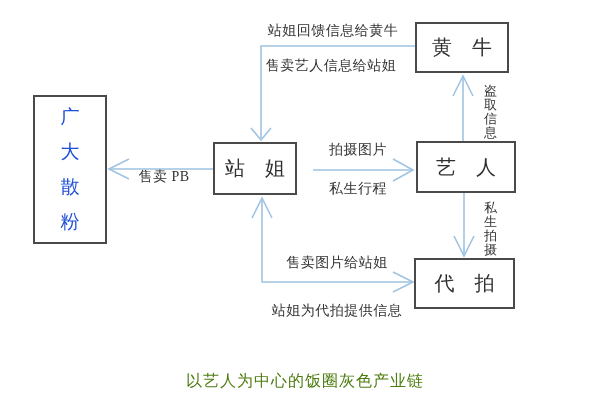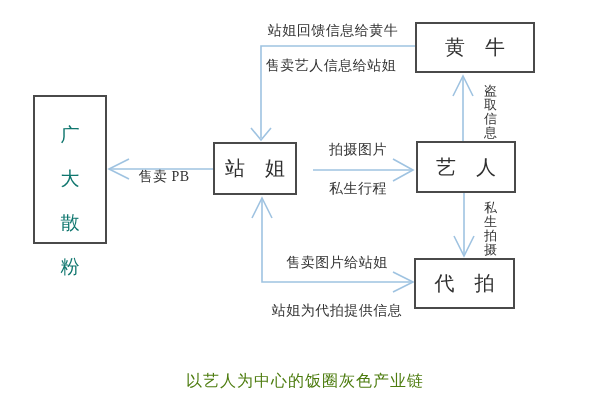--- a/index.html
+++ b/index.html
@@ -26,32 +26,32 @@
     align-items: center;
     justify-content: center;
   }
   .node-h span {
     font-size: 20px;
     color: #2f2f2f;
     white-space: pre;
   }
   .node-fans     { left: 33px;  top: 95px;  width: 74px;  height: 149px; }
   .node-zhanjie  { left: 213px; top: 142px; width: 84px; height: 53px; }
-  .node-huangniu { left: 415px; top: 22px;  width: 120px; height: 51px; }
+  .node-huangniu { left: 415px; top: 22px;  width: 94px; height: 51px; }
   .node-yiren    { left: 416px; top: 141px; width: 100px; height: 52px; }
   .node-daipai   { left: 414px; top: 258px; width: 101px; height: 51px; }
 
   .vtext {
     width: 20px;
-    margin: 16px auto 0;
+    margin: 2px auto 0;
     font-size: 19px;
-    line-height: 44px;
+    line-height: 35px;
     text-align: center;
     word-break: break-all;
-    color: #0f766e;
+    color: #1d4ed8;
   }
 
   
   .lbl {
     position: absolute;
     transform: translate(-50%, -50%);
     white-space: nowrap;
     font-size: 14px;
     letter-spacing: 0.5px;
     color: #323232;

